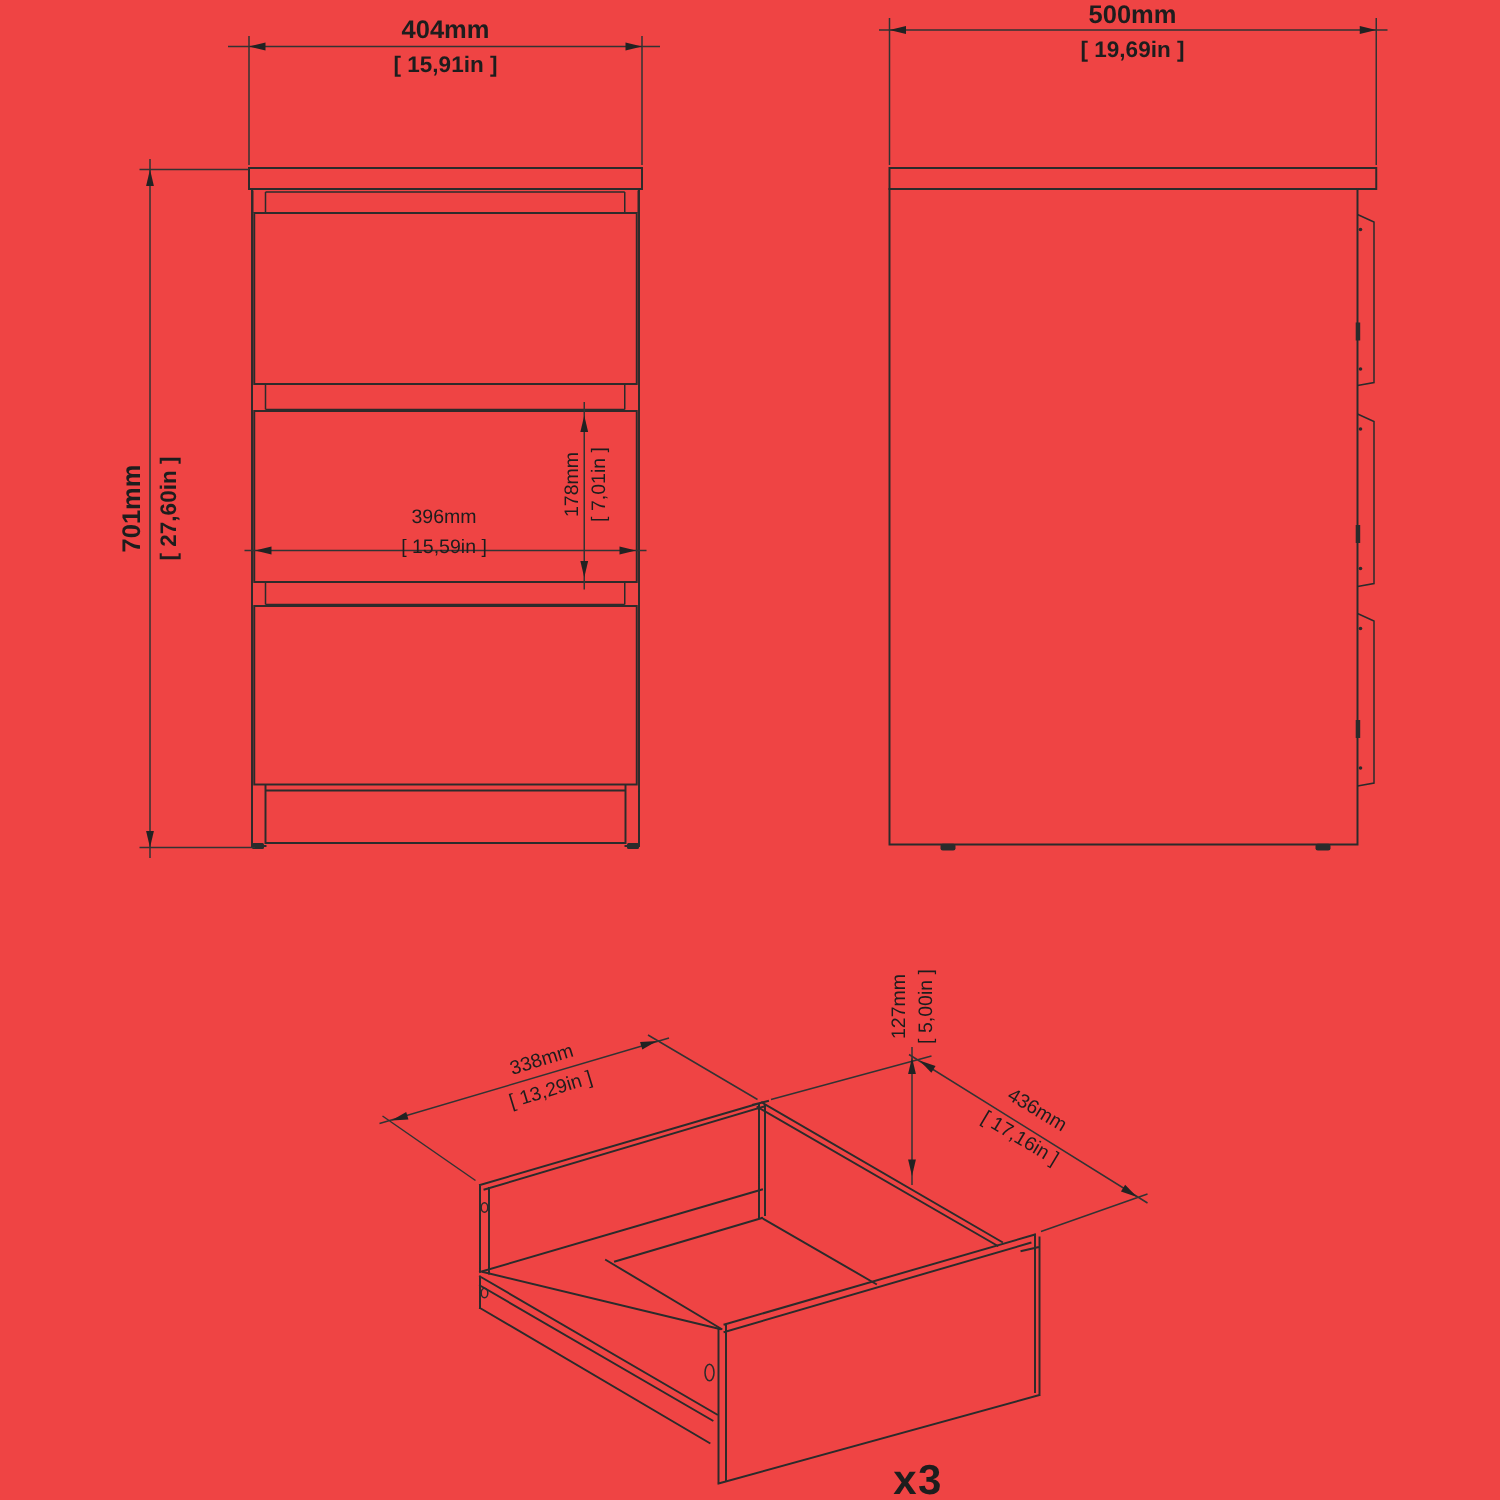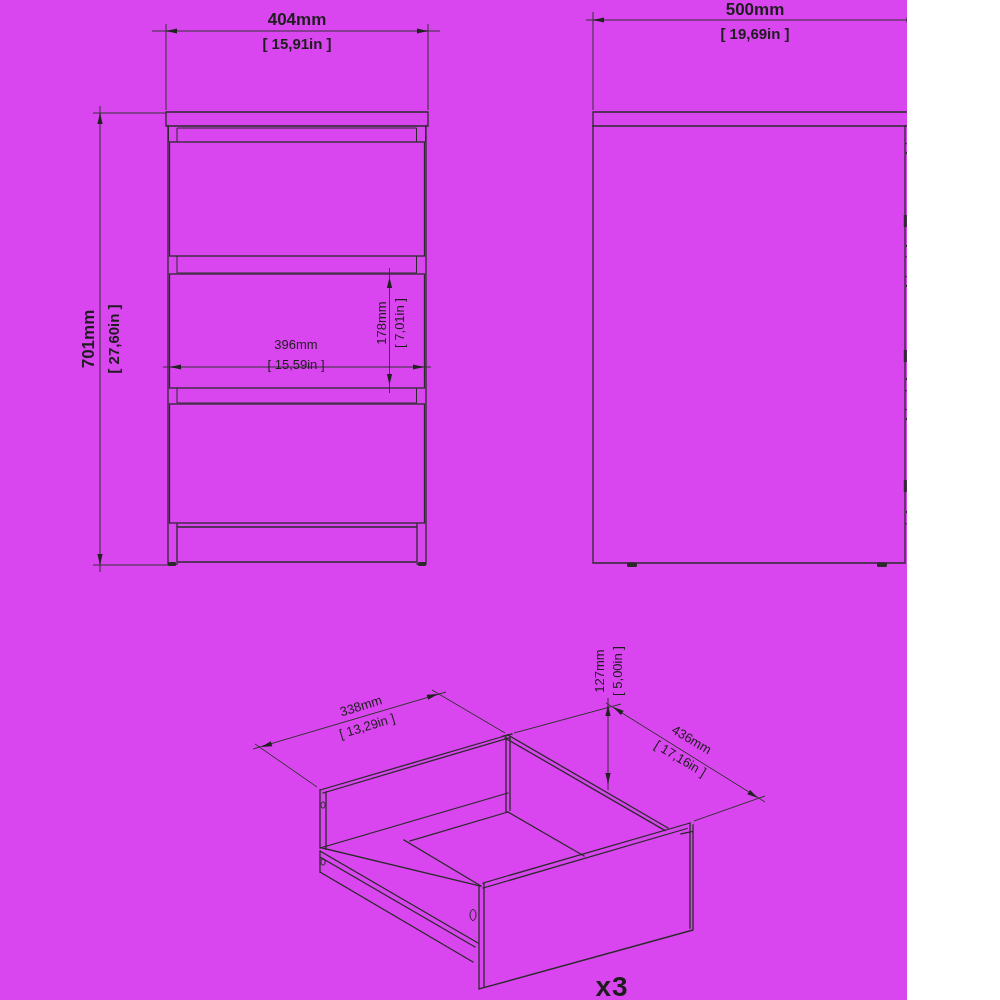--- a/index.html
+++ b/index.html
@@ -1,17 +1,17 @@
 <!DOCTYPE html>
 <html><head>
 <meta charset="utf-8">
 <style>
   html,body{margin:0;padding:0;background:#fff;}
   #canvas{
-    position:relative;width:907px;height:1000px;background:#d946ef;
+    position:relative;width:1000px;height:1000px;background:#ef4444;
     font-family:"Liberation Sans","DejaVu Sans",sans-serif;color:#1d1d1d;overflow:hidden;
   }
   #linework{position:absolute;left:0;top:0;}
   .obj{stroke:#2b2b2b;stroke-width:1.3;fill:none;stroke-linecap:square;}
   .obj-thin{stroke:#2b2b2b;stroke-width:1;fill:none;}
   .dimln{stroke:#333333;stroke-width:1;fill:none;stroke-linecap:butt;}
   .ah{fill:#222222;stroke:none;}
   .solid{fill:#2b2b2b;stroke:none;}
   .hole{stroke:#2b2b2b;stroke-width:1;fill:none;}
   .dim{

